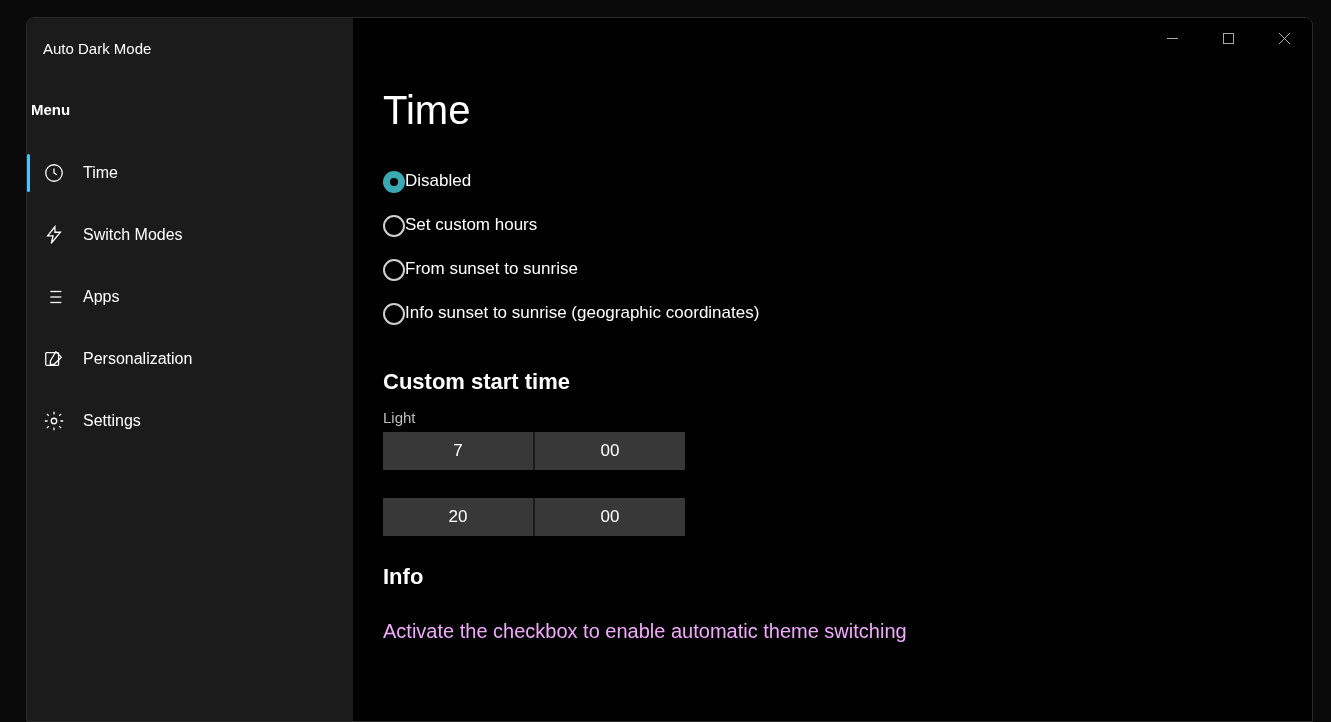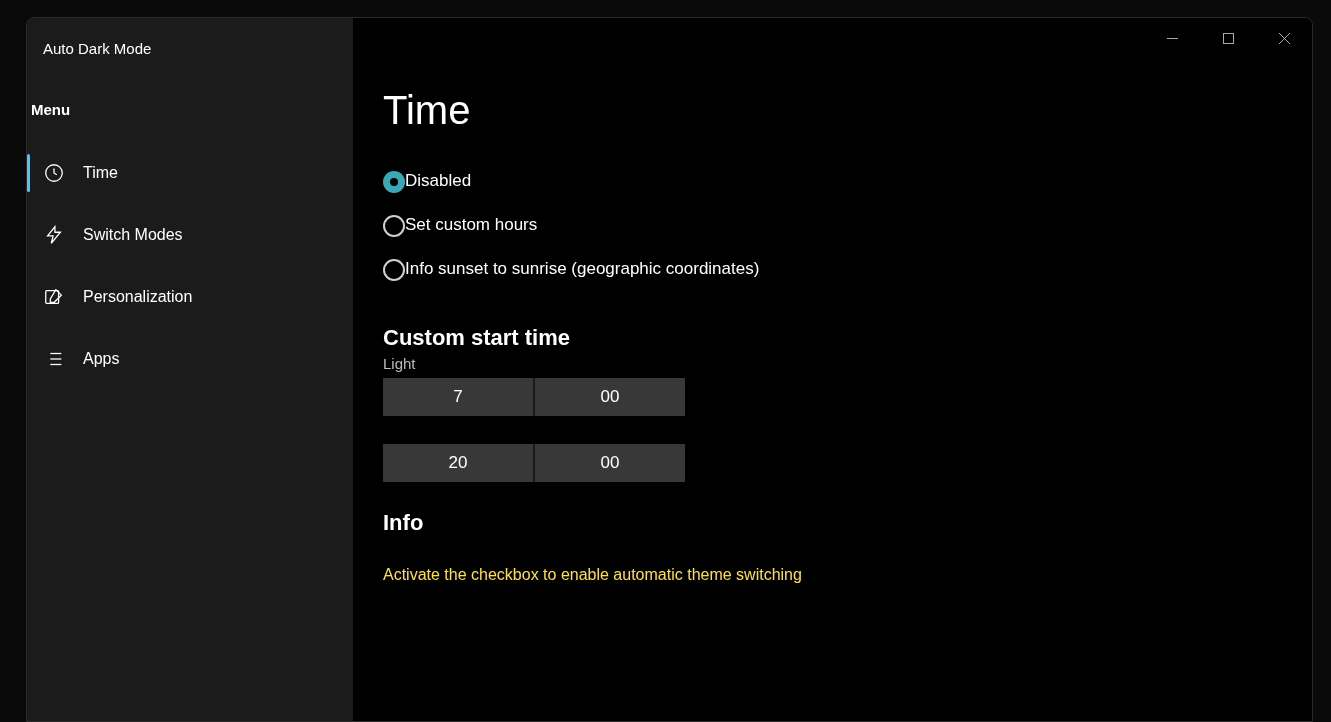--- a/index.html
+++ b/index.html
@@ -128,21 +128,21 @@
   .radio.selected::after {
     content: "";
     width: 8px;
     height: 8px;
     border-radius: 50%;
     background: #000;
   }
   .section-heading {
     font-size: 22px;
     font-weight: 600;
-    margin-bottom: 4px;
+    margin-bottom: 14px;
   }
   .field-label {
     font-size: 15px;
     color: #bdbdbd;
     margin-bottom: 6px;
   }
   .time-row {
     display: flex;
     width: 302px;
     height: 38px;
@@ -157,21 +157,21 @@
     font-size: 17px;
     cursor: pointer;
   }
   .time-cell + .time-cell { border-left: 2px solid #1a1a1a; text-align: center; }
   .info-heading {
     font-size: 22px;
     font-weight: 600;
     margin-top: 18px;
     margin-bottom: 30px;
   }
-  .info-text { font-size: 16px; color: #fde047; }
+  .info-text { font-size: 20px; color: #f0abfc; }
 </style>
 </head>
 <body>
 
 <div class="app-window">
 
   <div class="sidebar">
     <div class="app-title">Auto Dark Mode</div>
     <div class="menu-heading">Menu</div>
     <div class="nav">
@@ -186,46 +186,55 @@
         <span>Time</span>
       </div>
 
       <div class="nav-item">
         <span class="nav-icon">
           <svg viewBox="0 0 24 24">
               <path d="M13 3 L5 13 H11 L9 21 L19 9 H13 Z"></path>
             </svg>
         </span>
         <span>Switch Modes</span>
-      </div>
-
-      <div class="nav-item">
-        <span class="nav-icon">
-          <svg viewBox="0 0 24 24">
-              <rect x="3" y="5" width="14" height="14" rx="1"></rect>
-              <path d="M14 4 L20 10 L12 18 L8 18 L8 14 Z"></path>
-            </svg>
-        </span>
-        <span>Personalization</span>
       </div>
 
       <div class="nav-item">
         <span class="nav-icon">
           <svg viewBox="0 0 24 24">
               <line x1="4" y1="6" x2="4" y2="6" stroke-width="2"></line>
               <line x1="8" y1="6" x2="20" y2="6"></line>
               <line x1="4" y1="12" x2="4" y2="12" stroke-width="2"></line>
               <line x1="8" y1="12" x2="20" y2="12"></line>
               <line x1="4" y1="18" x2="4" y2="18" stroke-width="2"></line>
               <line x1="8" y1="18" x2="20" y2="18"></line>
             </svg>
         </span>
         <span>Apps</span>
       </div>
 
+      <div class="nav-item">
+        <span class="nav-icon">
+          <svg viewBox="0 0 24 24">
+              <rect x="3" y="5" width="14" height="14" rx="1"></rect>
+              <path d="M14 4 L20 10 L12 18 L8 18 L8 14 Z"></path>
+            </svg>
+        </span>
+        <span>Personalization</span>
+      </div>
+
+      <div class="nav-item">
+        <span class="nav-icon">
+          <svg viewBox="0 0 24 24">
+              <circle cx="12" cy="12" r="3"></circle>
+              <path d="M12 2v3M12 19v3M4.2 4.2l2.1 2.1M17.7 17.7l2.1 2.1M2 12h3M19 12h3M4.2 19.8l2.1-2.1M17.7 6.3l2.1-2.1"></path>
+            </svg>
+        </span>
+        <span>Settings</span>
+      </div>
 
     </div>
   </div>
 
   <div class="content">
 
     <div class="titlebar-buttons">
       <div class="tbtn">
         <svg viewBox="0 0 11 11">
             <line x1="0" y1="5.5" x2="11" y2="5.5"></line>
@@ -250,20 +259,24 @@
       <div class="radio-option">
         <span class="radio selected"></span>
         <span>Disabled</span>
       </div>
       <div class="radio-option">
         <span class="radio"></span>
         <span>Set custom hours</span>
       </div>
       <div class="radio-option">
         <span class="radio"></span>
+        <span>From sunset to sunrise</span>
+      </div>
+      <div class="radio-option">
+        <span class="radio"></span>
         <span>Info sunset to sunrise (geographic coordinates)</span>
       </div>
     </div>
 
     <div class="section-heading">Custom start time</div>
 
     <div class="field-label">Light</div>
     <div class="time-row">
       <div class="time-cell">7</div>
       <div class="time-cell">00</div>

